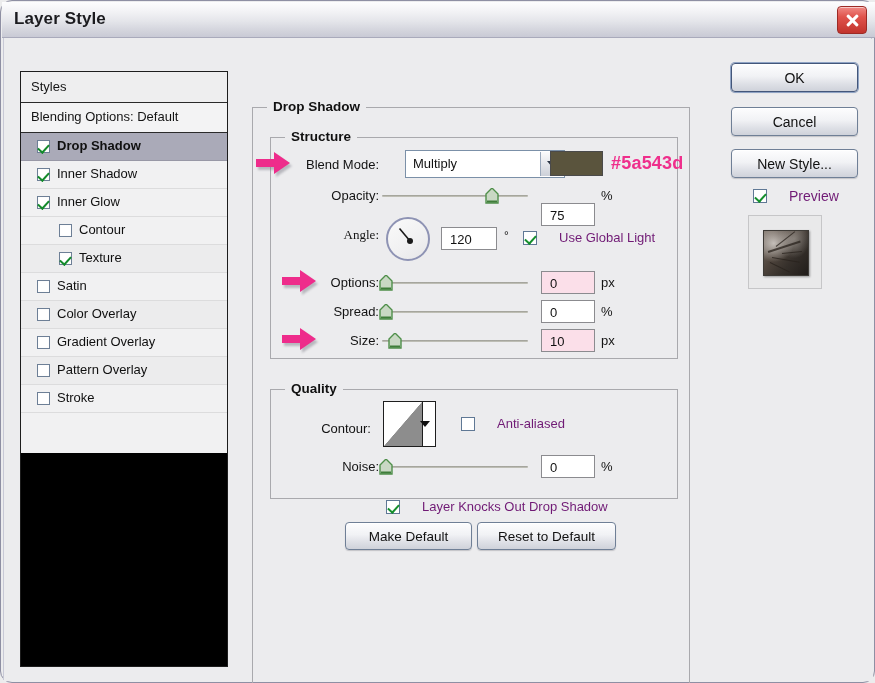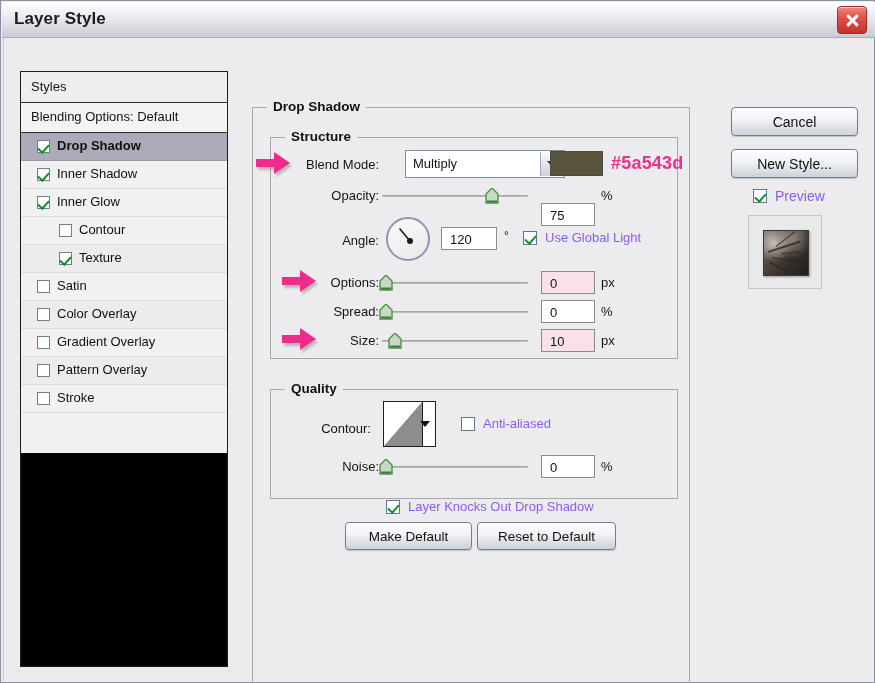--- a/index.html
+++ b/index.html
@@ -20,21 +20,21 @@
   }
 
   
   .window {
     position: absolute;
     left: 0; top: 0;
     width: 875px; height: 683px;
     box-sizing: border-box;
     border: 1px solid #8e8fa3;
     background: #ececee;
-    border-radius: 0;
+    border-radius: 12px;
   }
   .window-inner-edge {
     position: absolute;
     left: 2px; top: 2px; right: 2px; bottom: 2px;
     border: 1px solid #c8c9d6;
     pointer-events: none;
   }
 
   
   .titlebar {
@@ -310,23 +310,23 @@
     content: "";
     position: absolute;
     left: 3px; top: 1px;
     width: 5px; height: 9px;
     border: solid #158f2d;
     border-width: 0 2px 2px 0;
     transform: rotate(42deg);
   }
   .chk-wrap .clbl {
     position: absolute;
-    left: 22px; top: -1px;
+    left: 36px; top: -1px;
     font-size: 13px;
-    color: #8b5cf6;
+    color: #701a75;
     white-space: nowrap;
   }
 
   
   .contour-ctl {
     position: absolute;
     box-sizing: border-box;
     border: 1px solid #1e1e1e;
     background: #fff;
     cursor: pointer;
@@ -492,21 +492,21 @@
             <path d="M7 0 L13 6 L13 15 L1 15 L1 6 Z" fill="#c9d8c4" stroke="#4f8f4a" stroke-width="1.4"></path>
             <path d="M2 13.5 L12 13.5" stroke="#3f7d3a" stroke-width="2"></path>
           </svg>
         </div>
       </div>
       <div class="numbox" style="left:537px; top:145px; width:54px; height:23px;margin-top:19px;">
         <span class="num">75</span>
       </div>
       <div class="unit" style="left:597px; top:149px;">%</div>
 
-      <div class="fld-label" style="left:285px; top:194px; width:90px;">Angle:</div>
+      <div class="fld-label" style="left:285px; top:188px; width:90px;font-family:Liberation Serif, serif;">Angle:</div>
       <div class="dial" style="left:382px; top:178px;">
         <svg width="48" height="48" viewBox="0 0 48 48">
           <line x1="24" y1="24" x2="13.5" y2="11.5" stroke="#1a1a1a" stroke-width="1.6"></line>
           <circle cx="24" cy="24" r="3" fill="#1a1a1a"></circle>
         </svg>
       </div>
       <div class="numbox" style="left:437px; top:188px; width:56px; height:23px;">
         <span class="num">120</span>
       </div>
       <div class="unit" style="left:500px; top:190px; font-size:12px;">°</div>
@@ -602,20 +602,23 @@
         <span class="clbl">Layer Knocks Out Drop Shadow</span>
       </div>
 
       <div class="btn small" style="left:341px; top:483px; width:127px; height:28px;">
         <span class="btxt">Make Default</span>
       </div>
       <div class="btn small" style="left:473px; top:483px; width:139px; height:28px;">
         <span class="btxt">Reset to Default</span>
       </div>
 
+      <div class="btn" style="left:727px; top:24px; width:127px; height:29px; border-color:#43567a; box-shadow:0 0 0 1px #8fa3c4, 0 1px 1px rgba(120,120,130,.35), inset 0 1px 0 #ffffff;">
+        <span class="btxt">OK</span>
+      </div>
       <div class="btn" style="left:727px; top:68px; width:127px; height:29px;">
         <span class="btxt">Cancel</span>
       </div>
       <div class="btn" style="left:727px; top:110px; width:127px; height:29px;padding-left:8px;">
         <span class="btxt">New Style...</span>
       </div>
 
       <div class="chk-wrap" style="left:749px; top:150px;">
         <span class="cb2 checked"></span>
         <span class="clbl" style="font-size:14px;">Preview</span>

